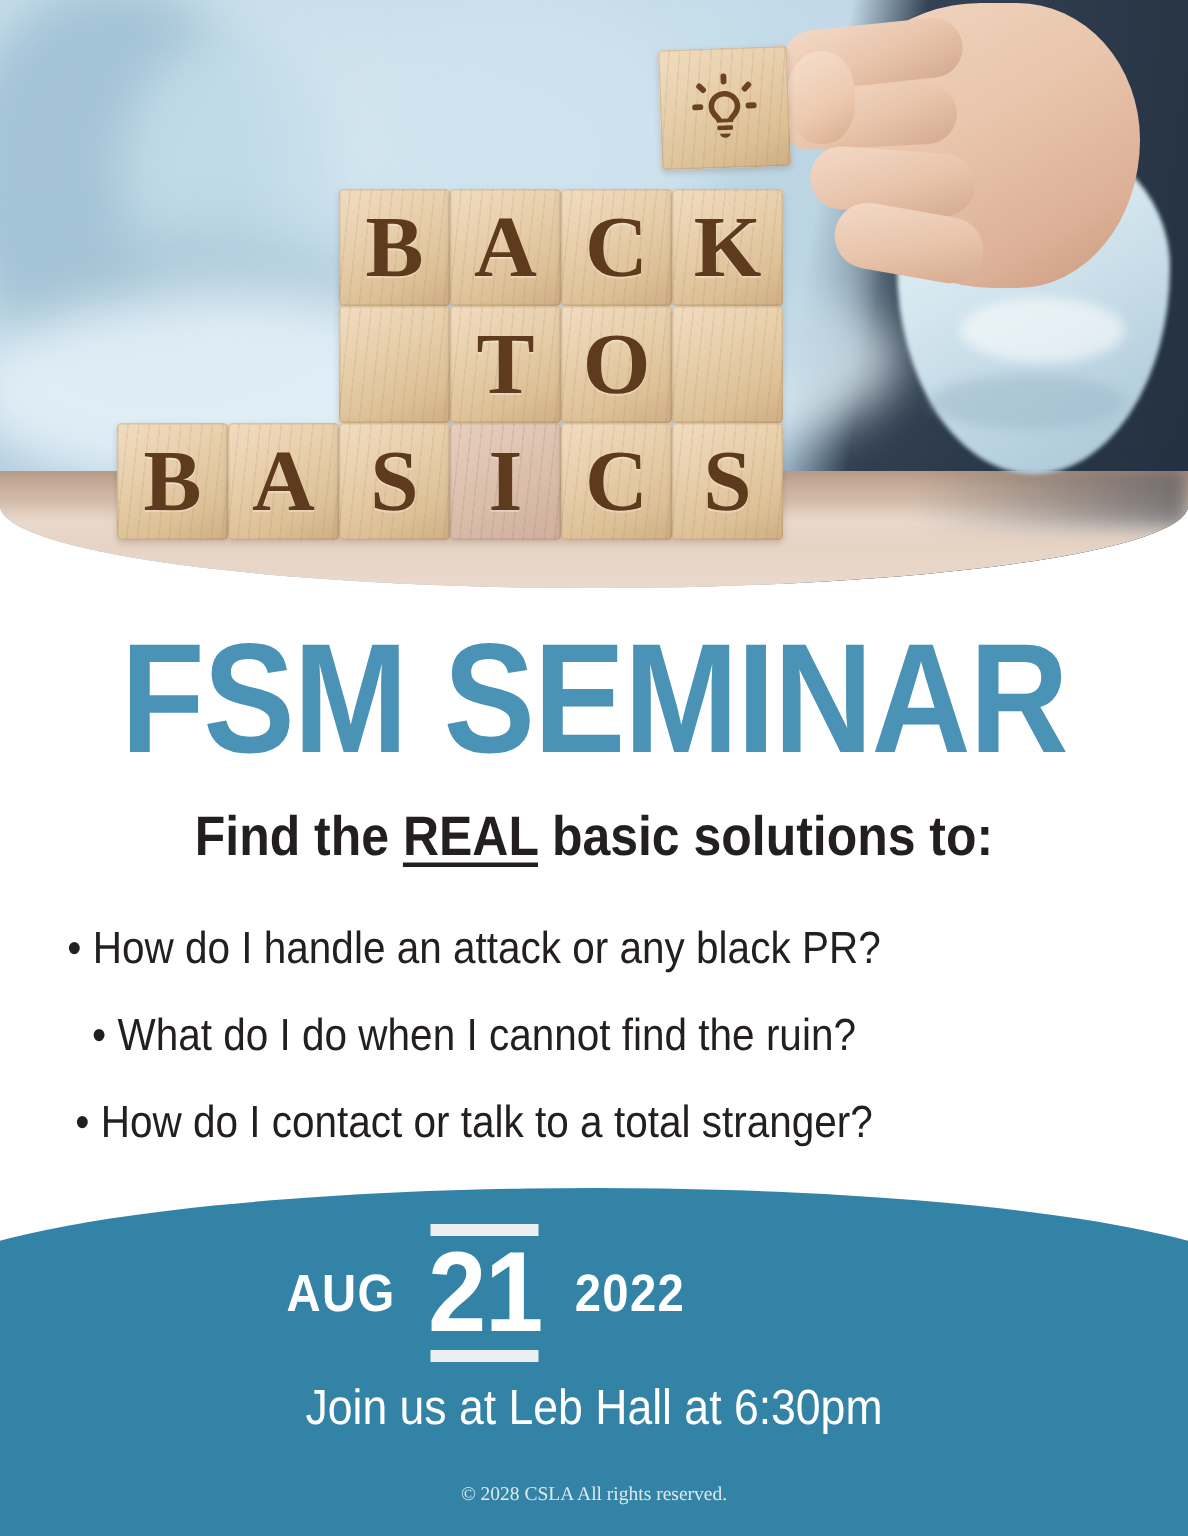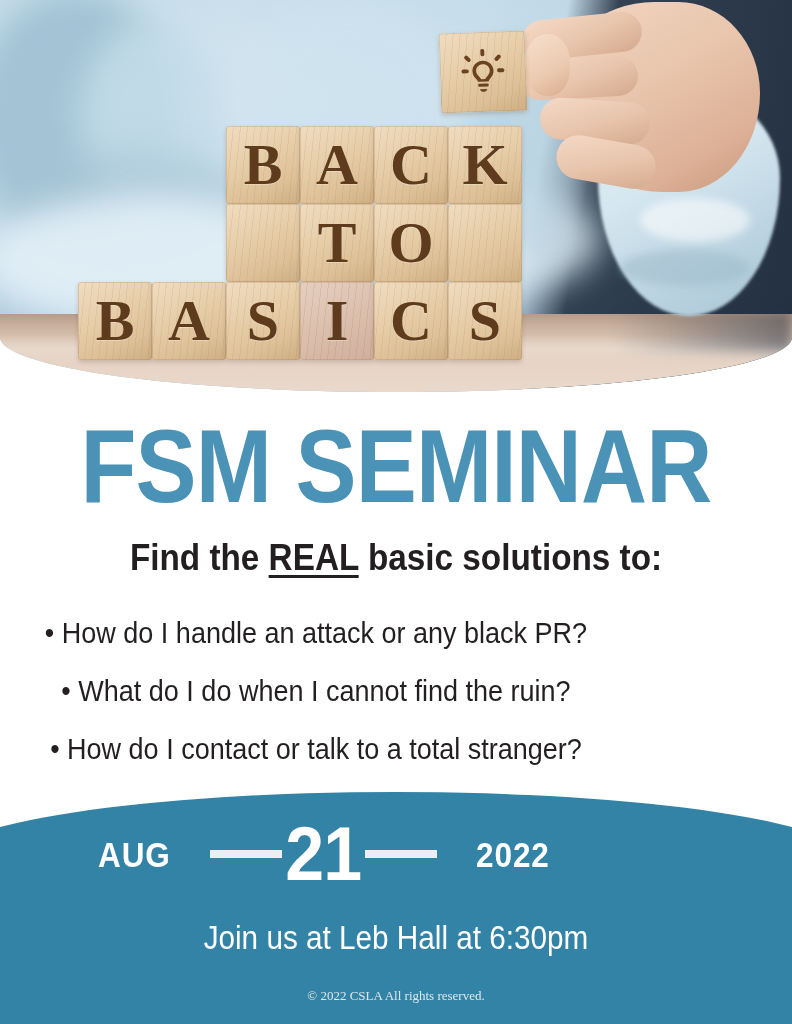--- a/index.html
+++ b/index.html
@@ -256,37 +256,36 @@
     height: 232px;
   }
   .date-row {
     position: absolute;
     left: 0;
     top: 24px;
     width: 648px;
     display: flex;
     align-items: center;
     justify-content: center;
-    gap: 21px;
   }
   .date-month, .date-year {
     font-family: "Liberation Sans Narrow", "Liberation Sans", sans-serif;
     font-weight: bold;
     font-size: 35px;
     line-height: 35px;
     color: #ffffff;
     letter-spacing: 1px;
     transform: scaleX(0.9);
   }
   .date-month { margin-right: 14px; }
   .date-year  { margin-left: 14px; }
   .date-day-wrap {
     position: relative;
     display: flex;
-    flex-direction: row;
+    flex-direction: column;
     align-items: center;
   }
   .date-rule {
     width: 72px;
     height: 8px;
     background: #eceff1;
   }
   .date-day {
     font-family: "Liberation Sans Narrow", "Liberation Sans", sans-serif;
     font-weight: bold;
@@ -425,17 +424,17 @@
         <span class="date-month">AUG</span>
         <span class="date-day-wrap">
           <span class="date-rule"></span>
           <span class="date-day">21</span>
           <span class="date-rule"></span>
         </span>
         <span class="date-year">2022</span>
       </div>
 
       <div class="venue">Join us at Leb Hall at 6:30pm</div>
-      <div class="copyright">© 2022 CSLA All rights reserved.</div>
+      <div class="copyright">© 2028 CSLA All rights reserved.</div>
     </div>
   </div>
 
 </div>
 
 </body></html>

